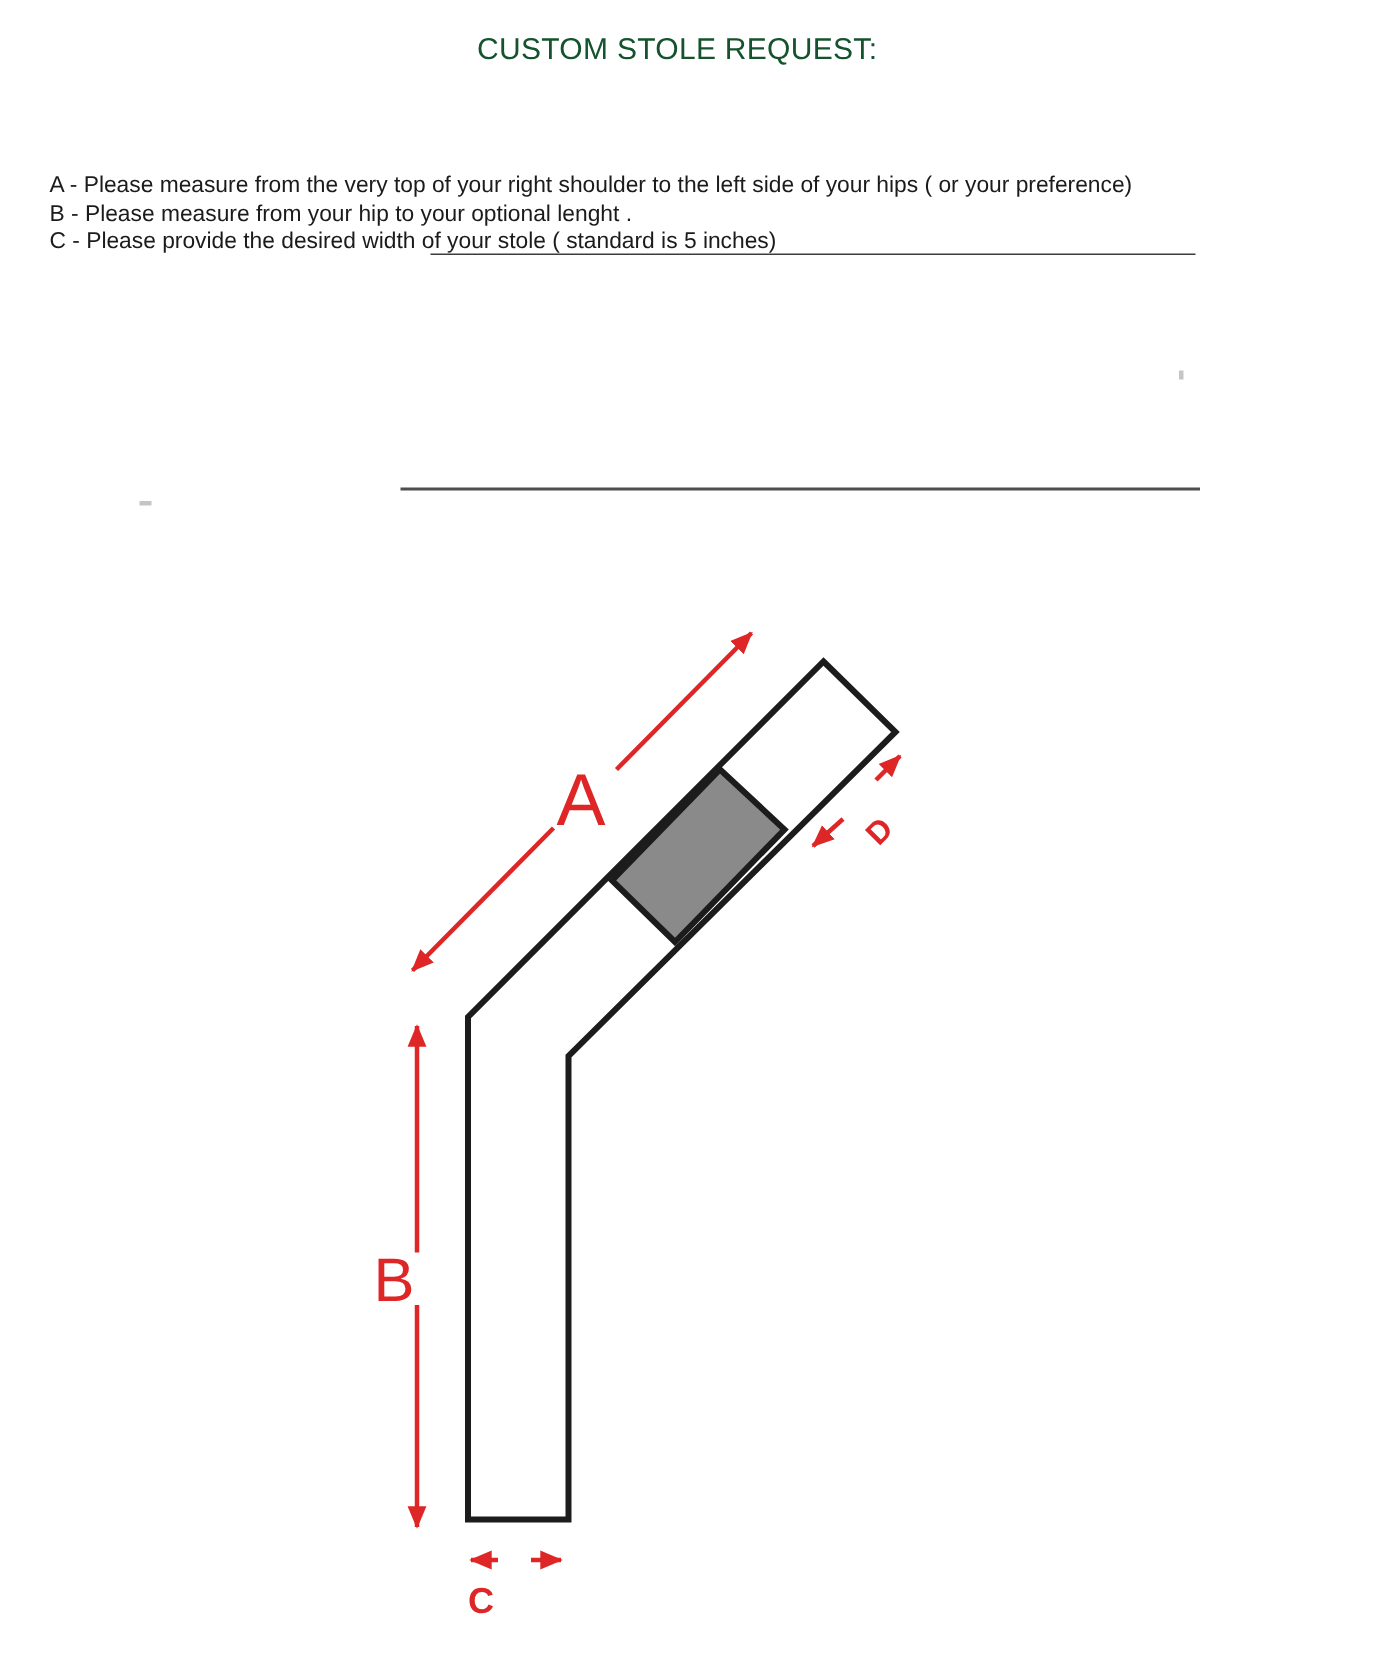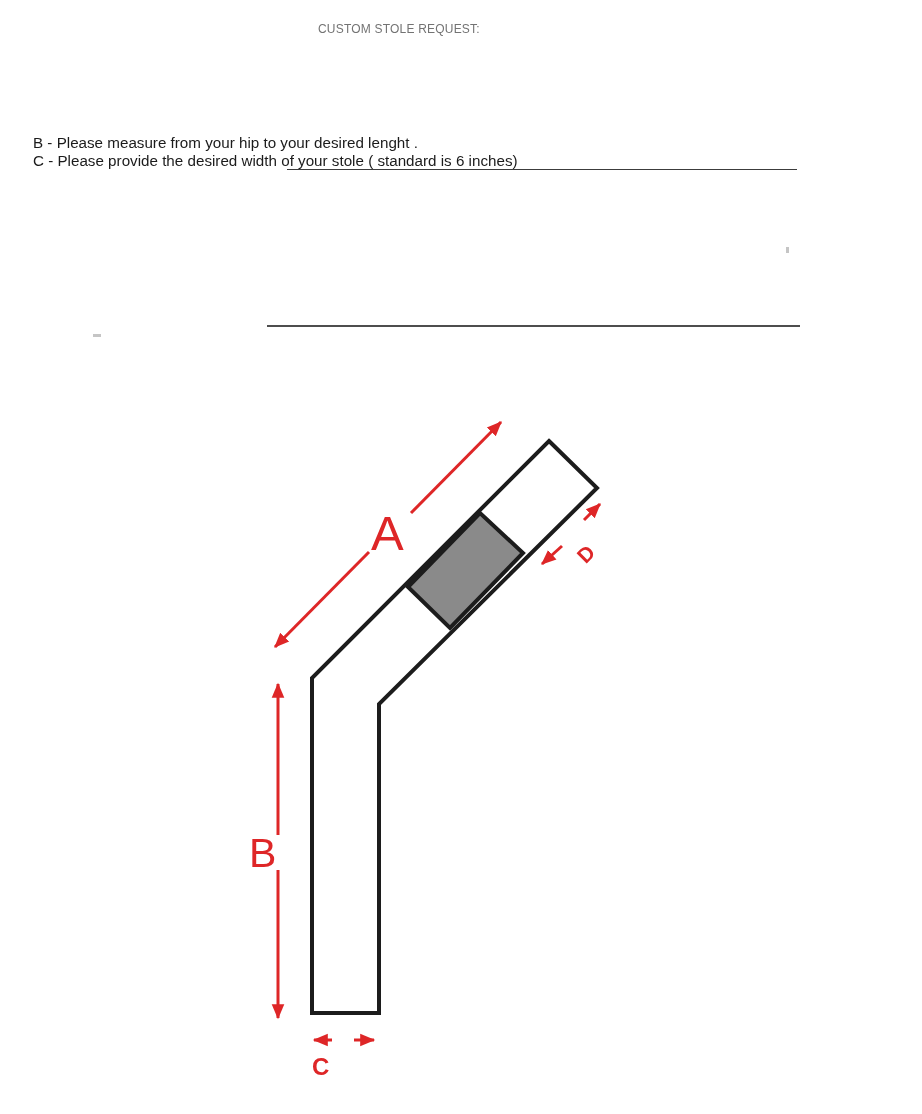--- a/index.html
+++ b/index.html
@@ -7,21 +7,21 @@
     --embroidery-gray:#8a8a8a;
     --outline-black:#1c1c1c;
   }
   html,body{margin:0;padding:0;background:#fff;}
   .page{
     position:relative;width:922px;height:1114px;background:#ffffff;
     font-family:"Liberation Sans",sans-serif;overflow:hidden;color:#1b1b1b;
   }
   .title{
     position:absolute;left:318px;top:22px;
-    font-size:12px;letter-spacing:.2px;color:#737373;white-space:pre;
+    font-size:20px;letter-spacing:.2px;color:#14532d;white-space:pre;
   }
   .instr{
     position:absolute;left:33px;font-size:15.2px;color:#1b1b1b;white-space:pre;
   }
   .instr-a{top:115px}
   .instr-b{top:133.5px}
   .instr-c{top:152px}
   .instr-d{top:170.5px}
   .c-underline{
     position:absolute;left:287px;top:169px;width:510px;height:1.4px;background:#3c3c3c;
@@ -43,22 +43,23 @@
   .lbl-c{font-size:24px;font-weight:700;}
   .lbl-d{font-size:21px;font-weight:700;}
 </style>
 </head>
 <body>
 
 <div class="page">
 
   <div class="title">CUSTOM STOLE REQUEST:</div>
 
-  <div class="instr instr-b">B - Please measure from your hip to your desired lenght .</div>
-  <div class="instr instr-c">C - Please provide the desired width of your stole ( standard is 6 inches)</div>
+  <div class="instr instr-a">A - Please measure from the very top of your right shoulder to the left side of your hips ( or your preference)</div>
+  <div class="instr instr-b">B - Please measure from your hip to your optional lenght .</div>
+  <div class="instr instr-c">C - Please provide the desired width of your stole ( standard is 5 inches)</div>
 
   <div class="c-underline"></div>
   <div class="mid-rule"></div>
   <div class="speck speck-1"></div>
   <div class="speck speck-2"></div>
 
   <svg class="diagram" width="922" height="1114" viewBox="0 0 922 1114" xmlns="http://www.w3.org/2000/svg">
     <defs>
       <marker id="arr" markerWidth="6" markerHeight="6" refX="4.6" refY="2.5" orient="auto" markerUnits="strokeWidth">
         <path class="arrhead" d="M0,0.4 L5,2.5 L0,4.6 Z"></path>

